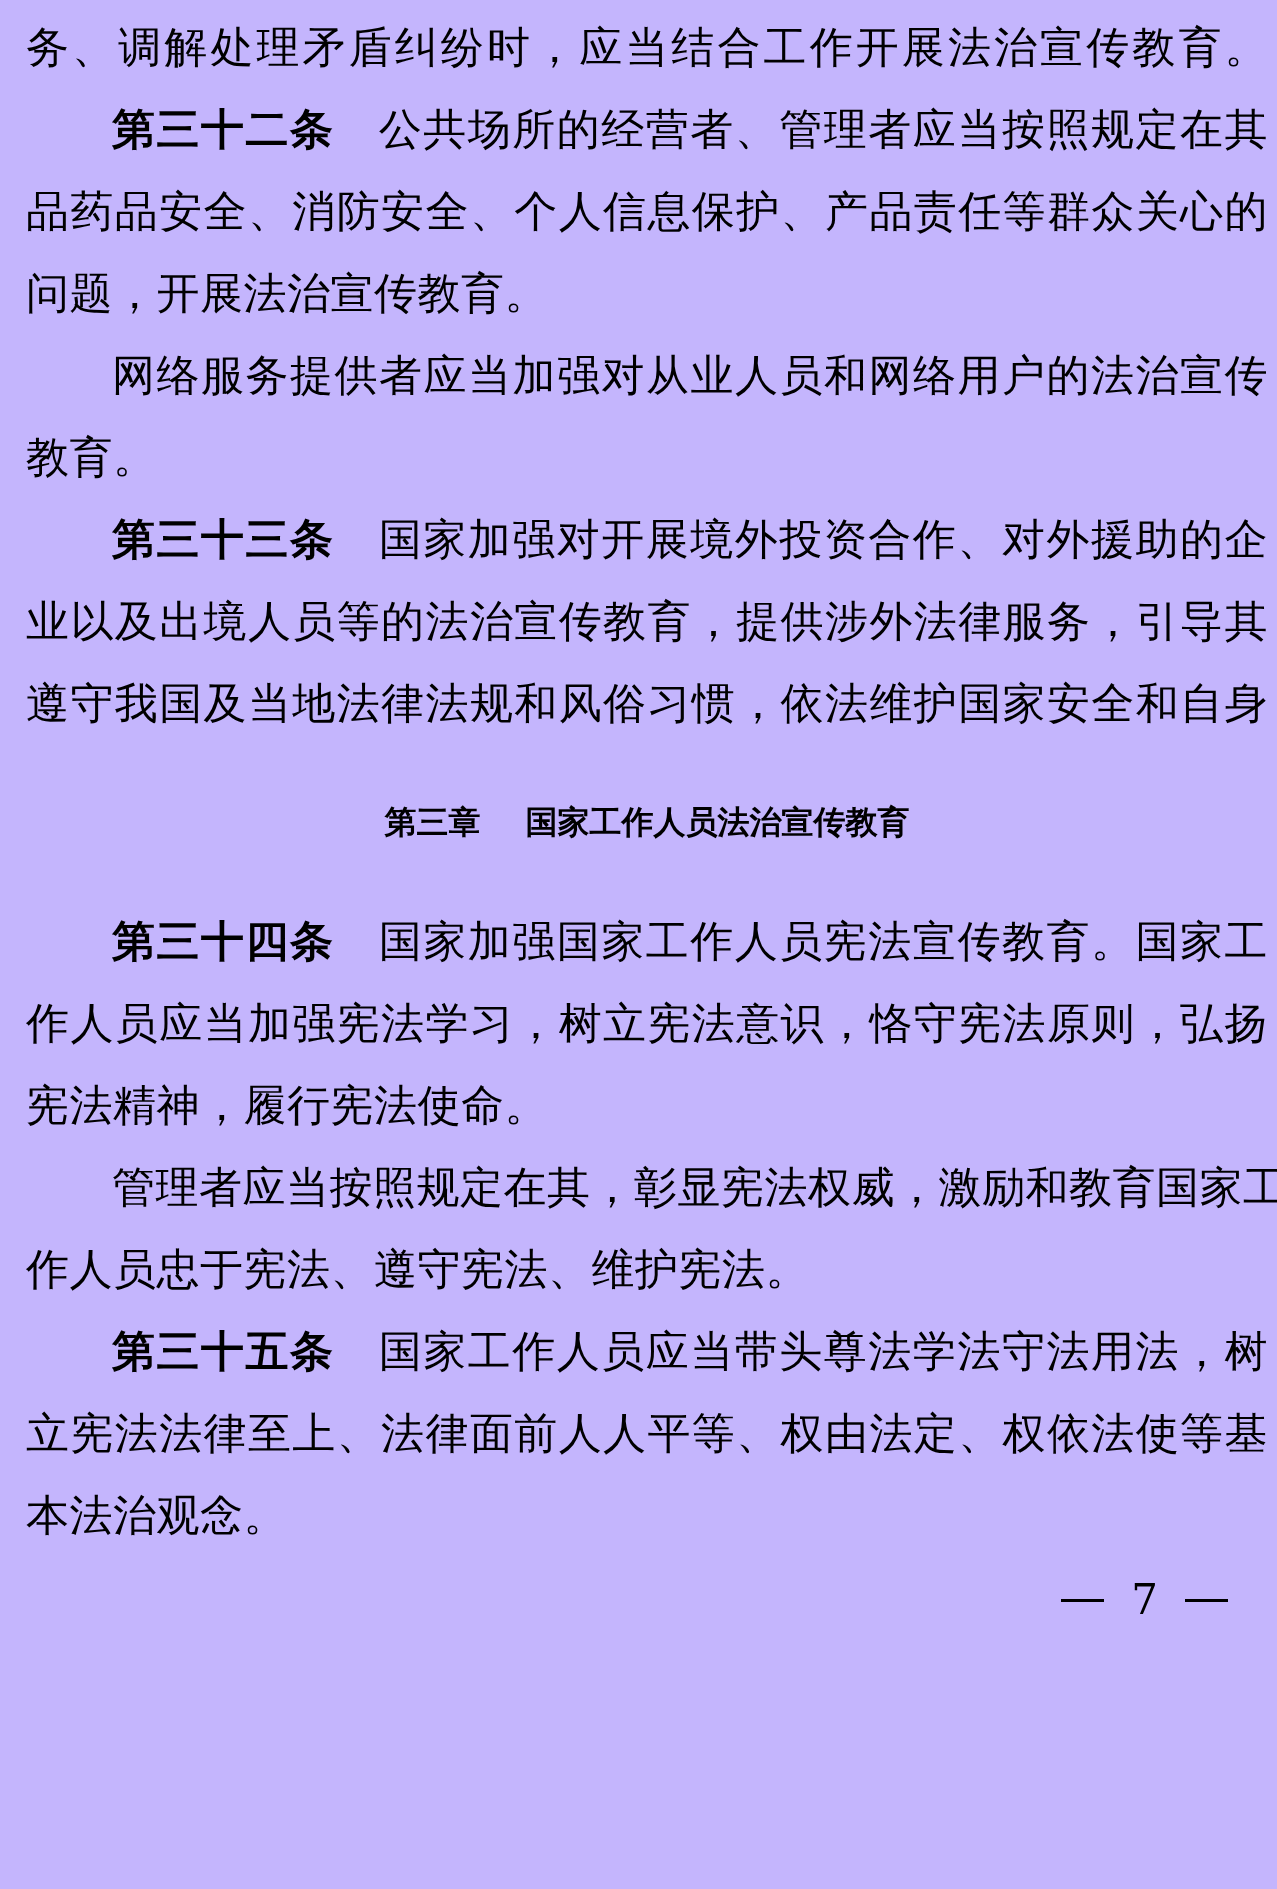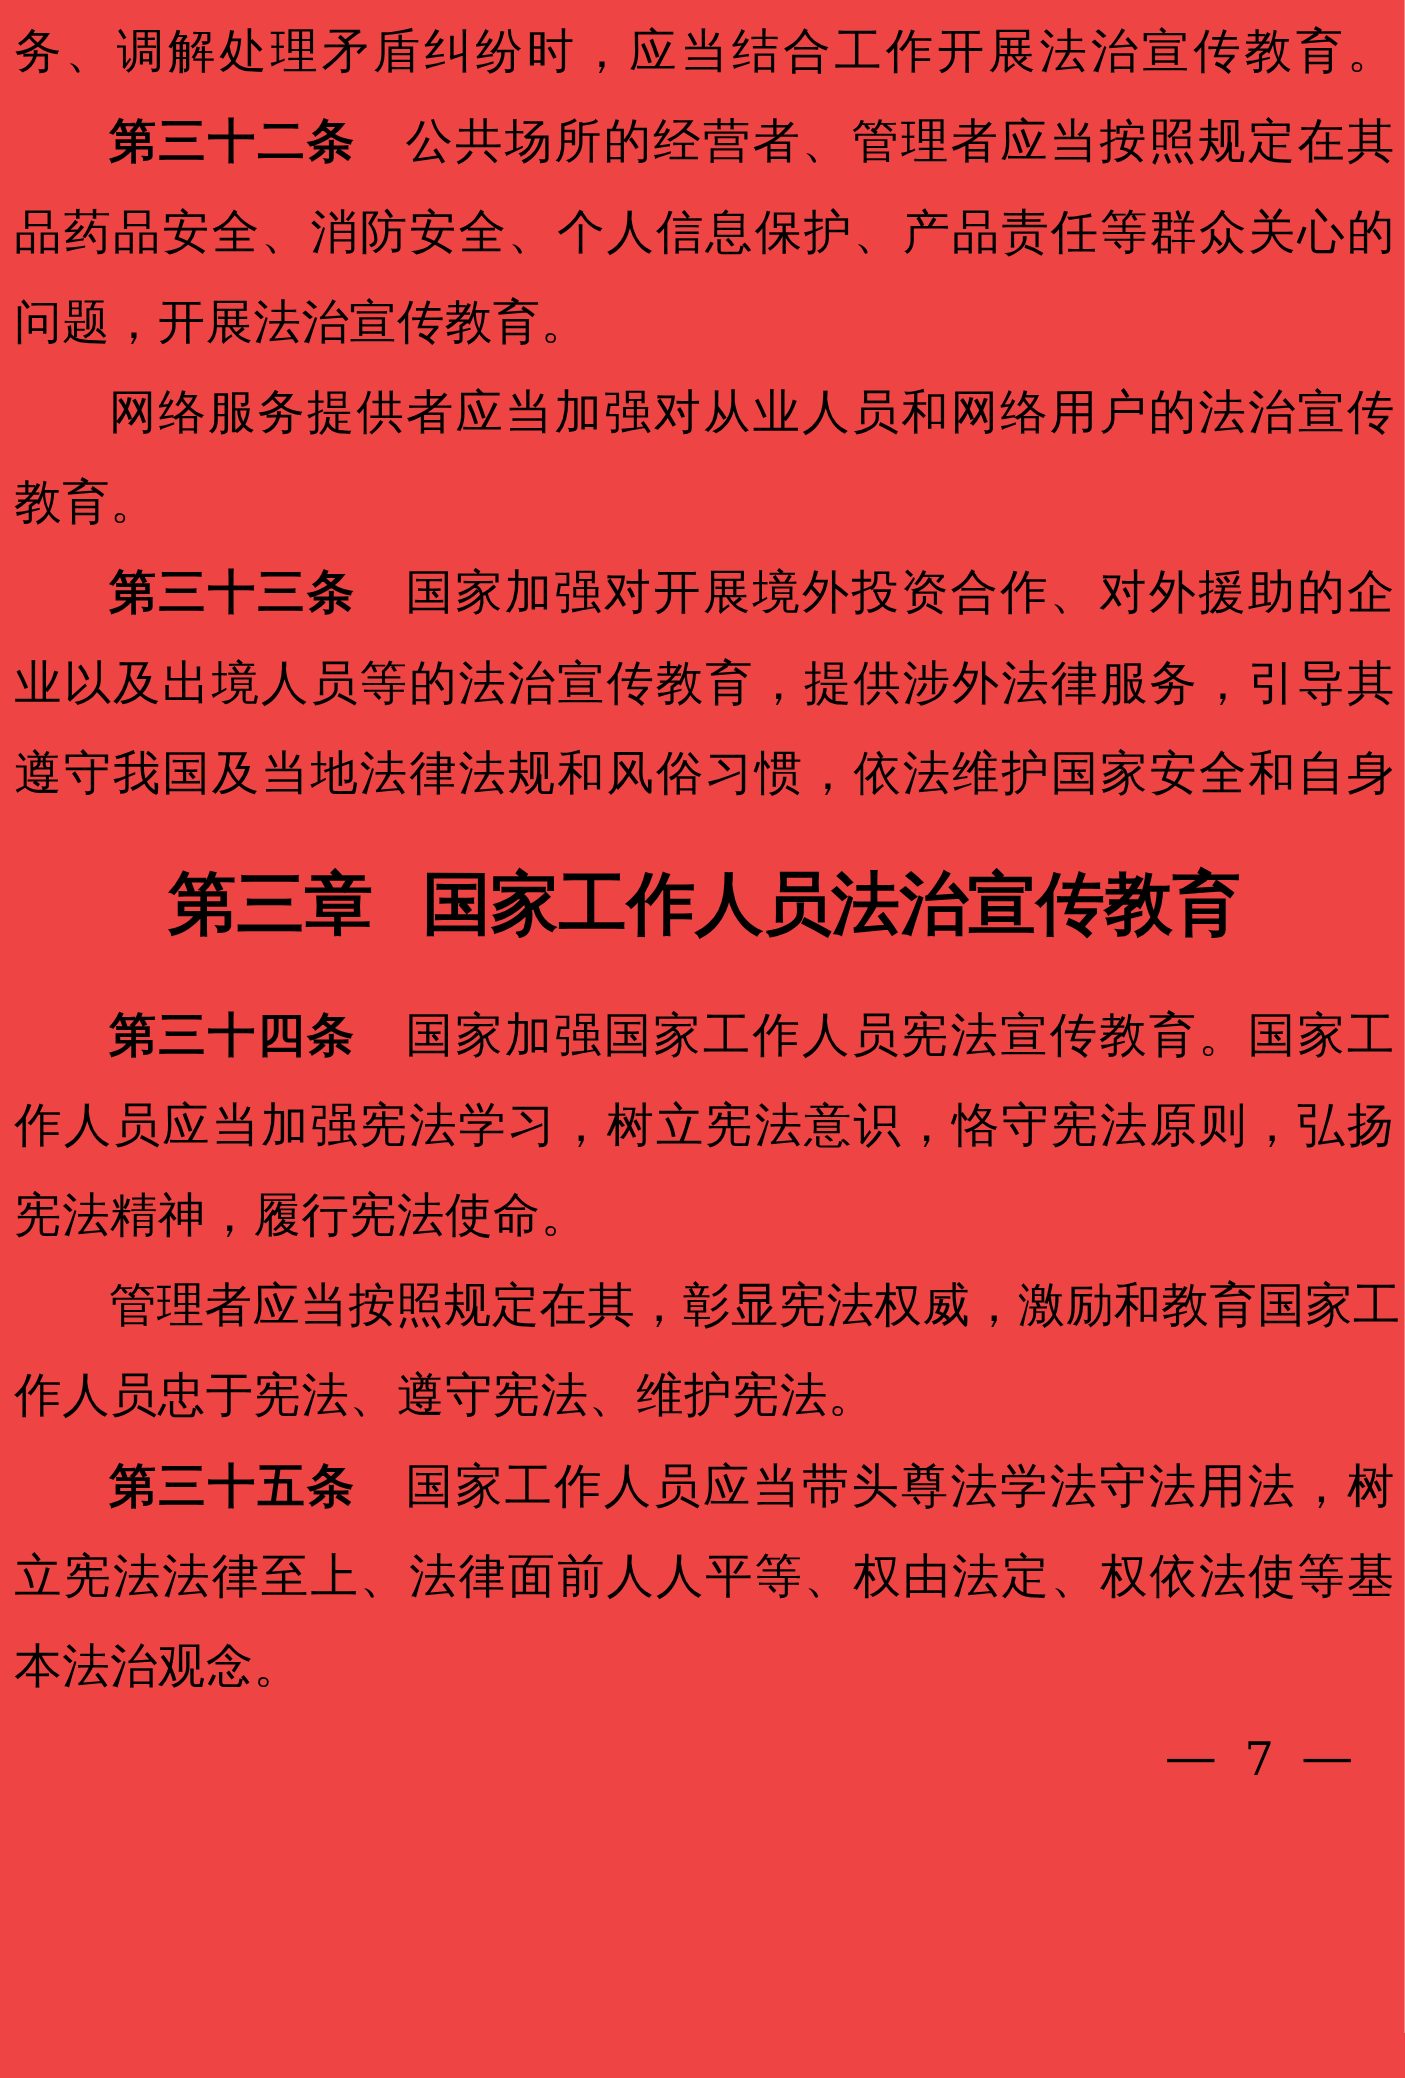--- a/index.html
+++ b/index.html
@@ -10,22 +10,22 @@
   body {
     width: 1277px;
     min-height: 1889px;
     color: #000000;
     position: relative;
   }
   .page {
     box-sizing: border-box;
     width: 1277px;
     min-height: 1889px;
-    padding: 6px 9px 20px 13px;
-    background: #ef4444;
+    padding: 6px 9px 20px 26px;
+    background: #c4b5fd;
   }
   .line {
     font-family: "DejaVu Serif", serif;
     font-size: 43px;
     line-height: 82px;
     text-align: justify;
     text-align-last: justify;
     white-space: nowrap;
     letter-spacing: 0.5px;
   }
@@ -40,21 +40,21 @@
     font-weight: bold;
     margin-top: 24px;
   }
   .art-gap {
     display: inline-block;
     width: 43px;
   }
   .chapter {
     font-family: "DejaVu Sans", sans-serif;
     font-weight: bold;
-    font-size: 62px;
+    font-size: 32px;
     line-height: 82px;
     margin: 37px 0;
     text-align: center;
     white-space: nowrap;
   }
   .chapter .chapter-gap {
     display: inline-block;
     width: 45px;
   }
   .footer {

